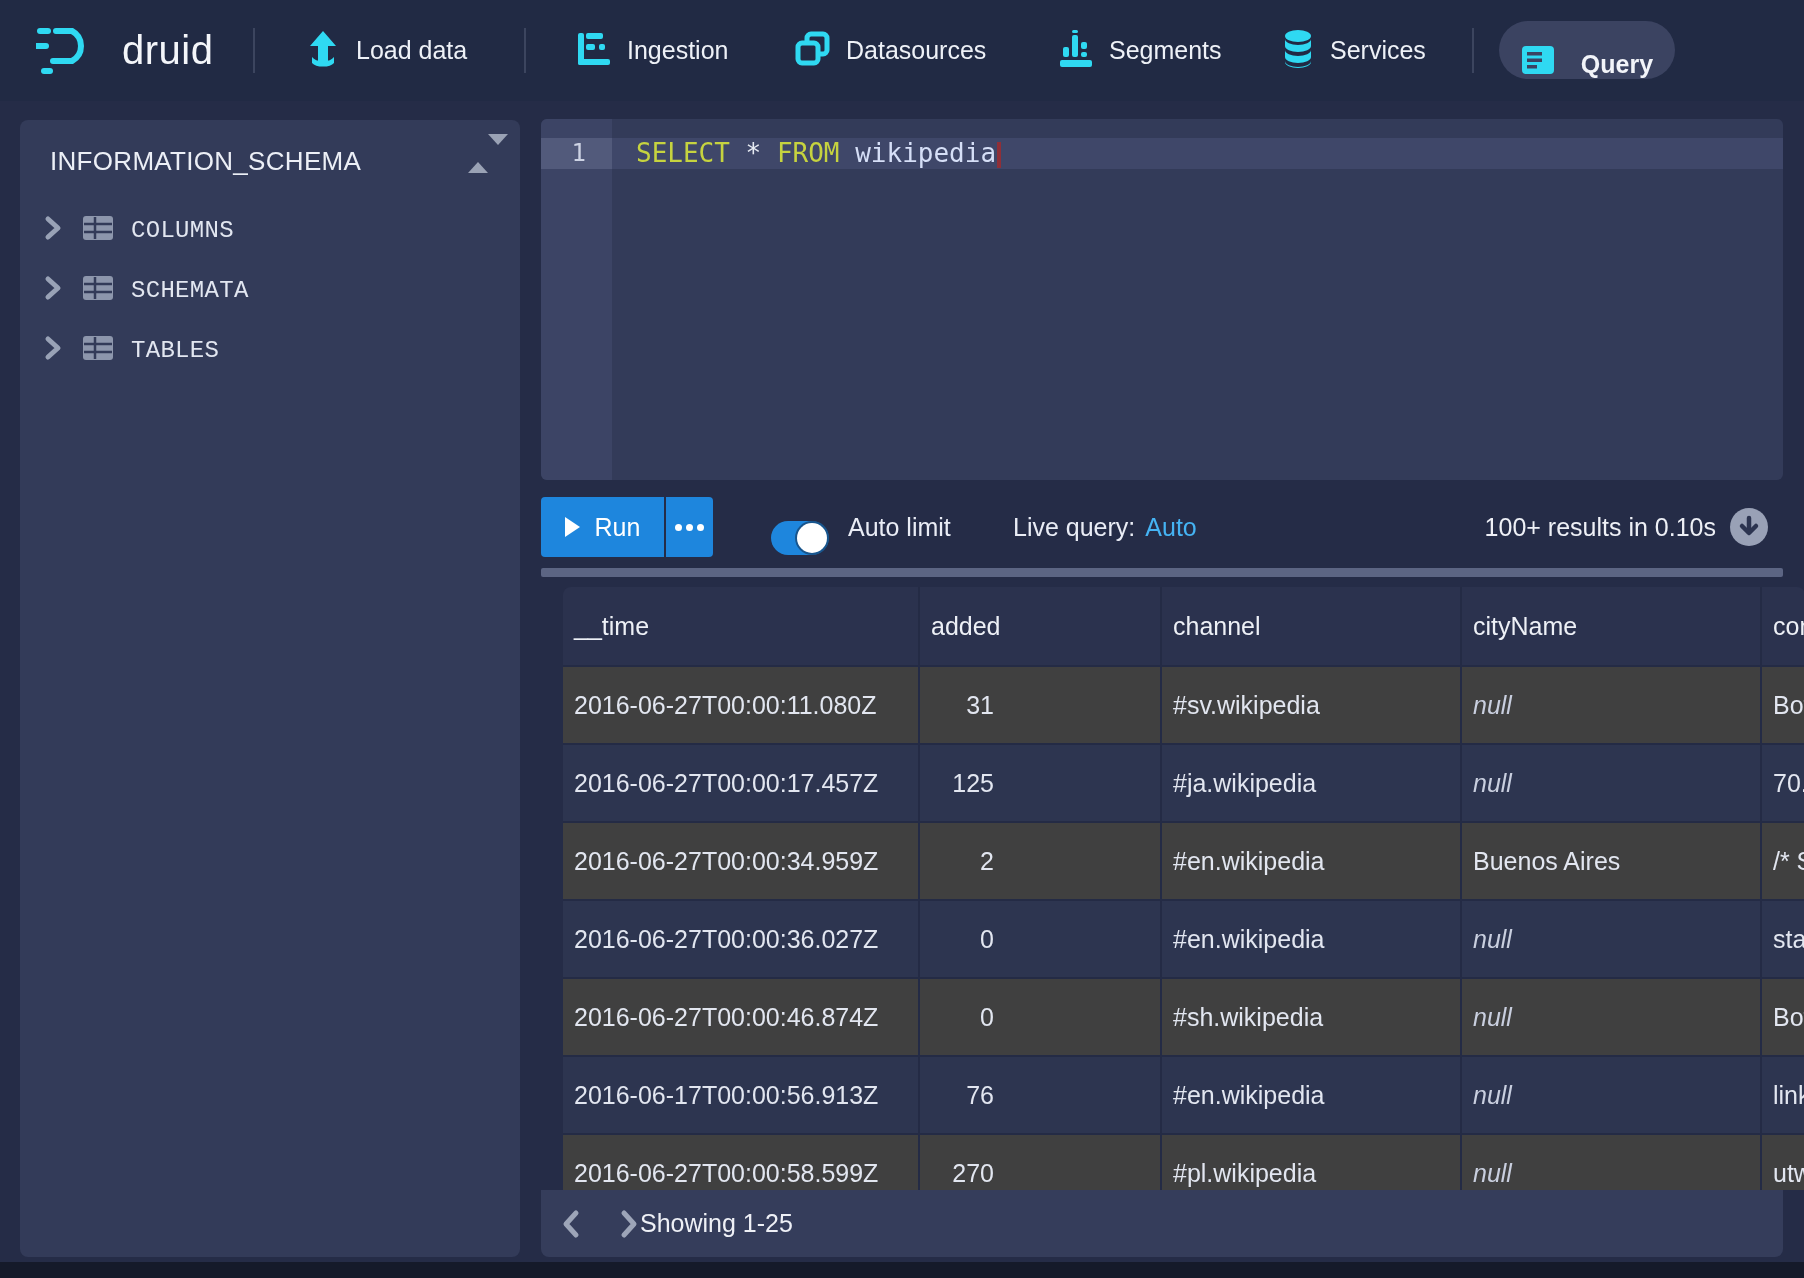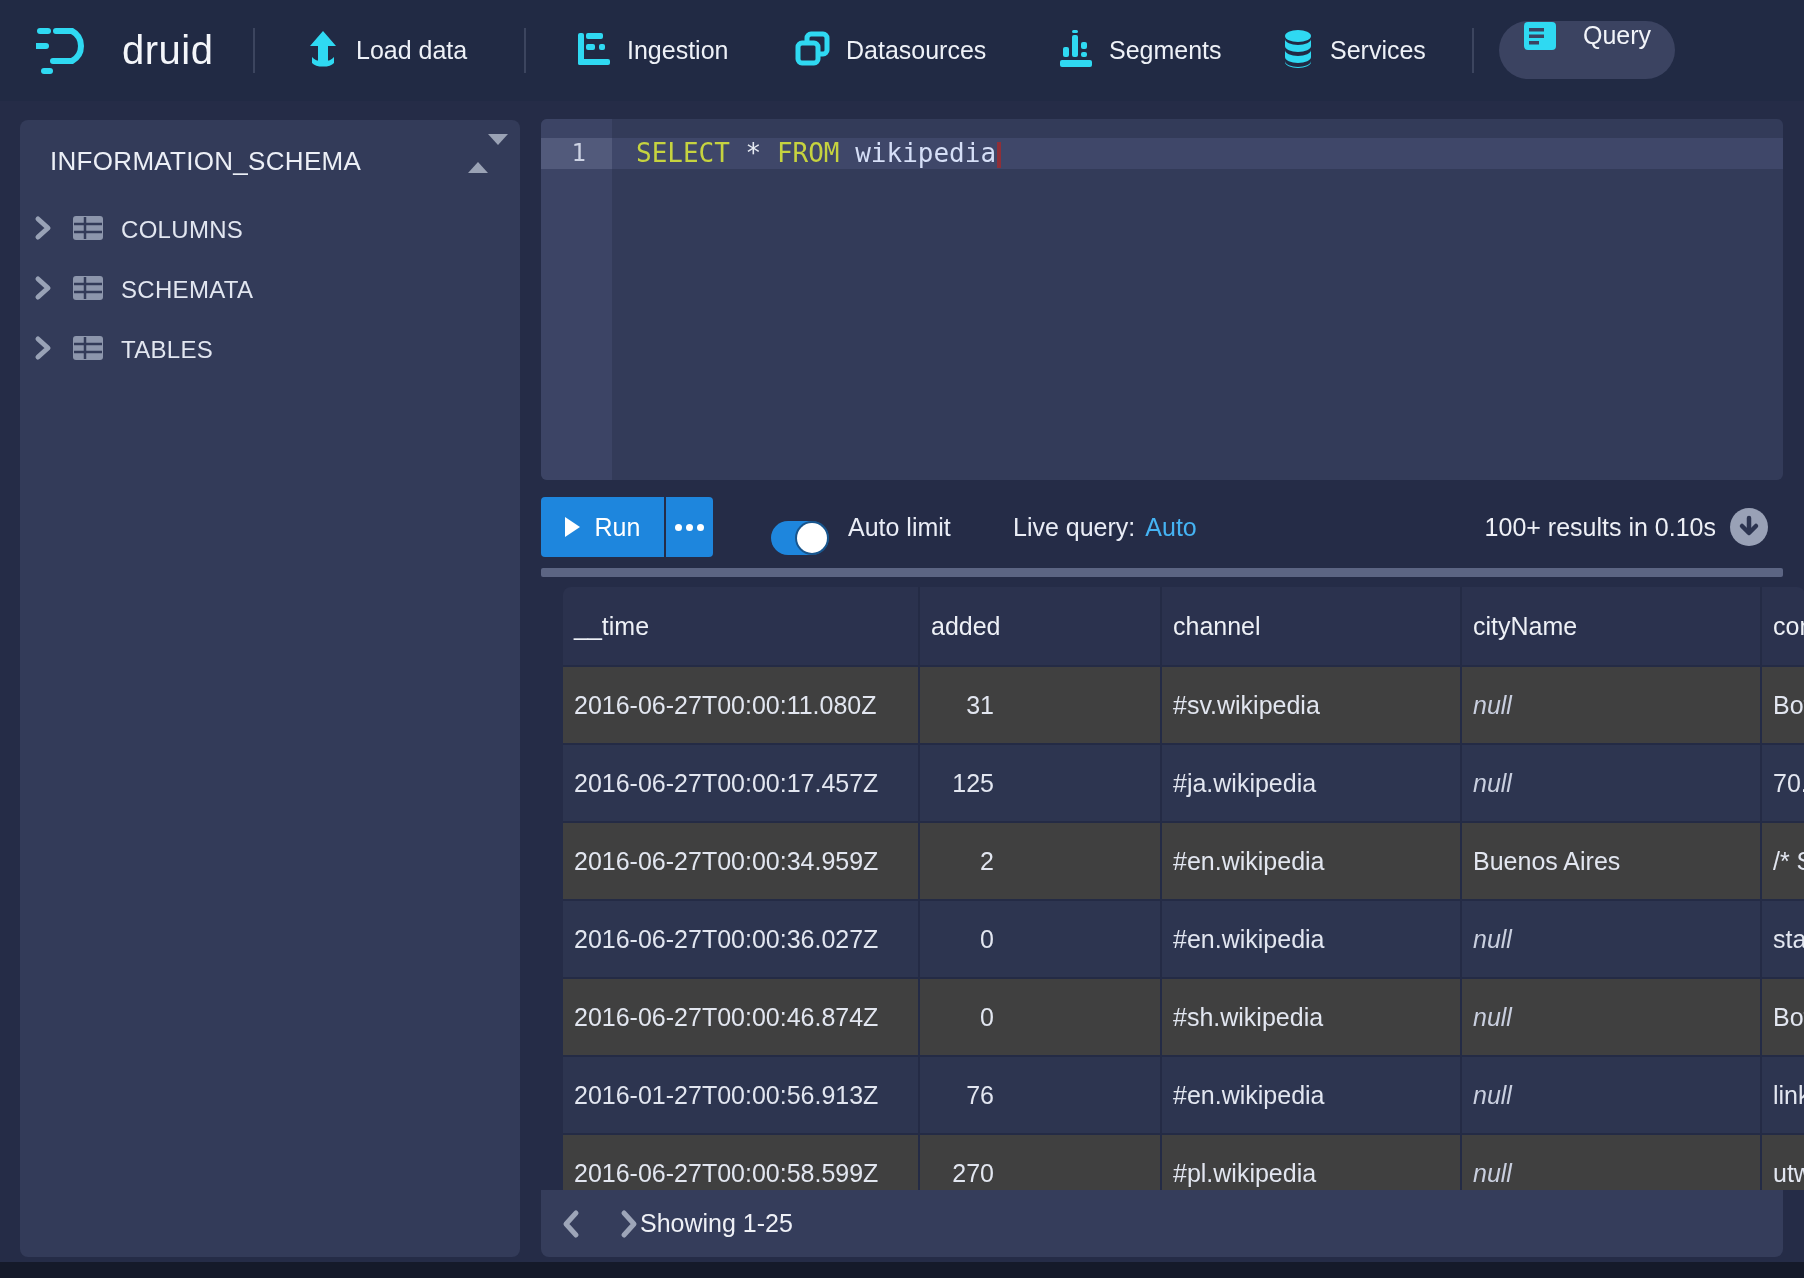--- a/index.html
+++ b/index.html
@@ -12,32 +12,32 @@
     overflow:hidden;
   }
   
   .navbar { position:absolute; left:0; top:0; width:1804px; height:101px; background:#212a44; }
   .nav-sep { position:absolute; top:28px; width:2px; height:45px; background:#3c455f; }
   .brand { position:absolute; left:36px; top:0; height:101px; display:flex; align-items:center; gap:14px; }
   .brand-name { font-size:40px; font-weight:400; color:#f4f6fa; letter-spacing:0.5px; }
   .nav-item { position:absolute; top:0; height:101px; display:flex; align-items:center; gap:15px; cursor:pointer; }
   .nav-item .lbl { font-size:25px; color:#eef1f7; }
   .nav-pill { position:absolute; left:1499px; top:21px; width:176px; height:58px; border-radius:29px;
-              background:#3b4361; display:flex; align-items:flex-start; justify-content:center; gap:26px; cursor:pointer; }
+              background:#3b4361; display:flex; align-items:flex-end; justify-content:center; gap:26px; cursor:pointer;font-weight:bold; }
   .nav-pill .lbl { font-size:25px; color:#f2f4f9; }
   .icon { display:inline-block; }
   
   .sidebar { position:absolute; left:20px; top:120px; width:500px; height:1137px; background:#333b59; border-radius:8px; }
   .sb-header { position:relative; height:88px; }
   .sb-title { position:absolute; left:30px; top:26px; font-size:26px; color:#eceff6; letter-spacing:0.3px; }
   .dbl-caret { position:absolute; left:448px; top:25px; width:22px; height:30px; cursor:pointer; }
   .dbl-caret .up { width:0; height:0; border-left:10px solid transparent; border-right:10px solid transparent; border-bottom:11px solid #9aa2b5; margin-bottom:5px; }
   .dbl-caret .down { width:0; height:0; border-left:10px solid transparent; border-right:10px solid transparent; border-top:11px solid #9aa2b5; }
   .tree { position:absolute; left:0; top:80px; width:100%; }
-  .tree-item { height:60px; display:flex; align-items:center; padding-left:14px; cursor:pointer; }
+  .tree-item { height:60px; display:flex; align-items:center; padding-left:24px; cursor:pointer;font-family:Liberation Mono, monospace; }
   .tree-item .chev { margin-right:20px; }
   .tree-item .tbl-ic { margin-right:17px; }
   .tree-item .lbl { font-size:24px; color:#e2e6f0; letter-spacing:0.3px; }
   
   .editor { position:absolute; left:541px; top:119px; width:1242px; height:361px; background:#333b59; border-radius:6px; overflow:hidden; }
   .gutter { position:absolute; left:0; top:0; width:71px; height:100%; background:#3c4465; }
   .active-gutter { position:absolute; left:0; top:19px; width:71px; height:31px; background:#525a7b;
                    font-family:"DejaVu Sans Mono", monospace; font-size:24px; color:#cdd3e4;
                    text-align:right; padding-right:26px; line-height:31px; }
   .active-line { position:absolute; left:71px; top:19px; right:0; height:31px; background:#3f4769; }
@@ -311,21 +311,21 @@
     <div class="cell c4">sta</div>
   </div>
   <div class="drow odd">
     <div class="cell c0">2016-06-27T00:00:46.874Z</div>
     <div class="cell c1 num">0</div>
     <div class="cell c2">#sh.wikipedia</div>
     <div class="cell c3 null">null</div>
     <div class="cell c4">Bot</div>
   </div>
   <div class="drow even">
-    <div class="cell c0">2016-01-27T00:00:56.913Z</div>
+    <div class="cell c0">2016-06-17T00:00:56.913Z</div>
     <div class="cell c1 num">76</div>
     <div class="cell c2">#en.wikipedia</div>
     <div class="cell c3 null">null</div>
     <div class="cell c4">link</div>
   </div>
   <div class="drow odd">
     <div class="cell c0">2016-06-27T00:00:58.599Z</div>
     <div class="cell c1 num">270</div>
     <div class="cell c2">#pl.wikipedia</div>
     <div class="cell c3 null">null</div>

